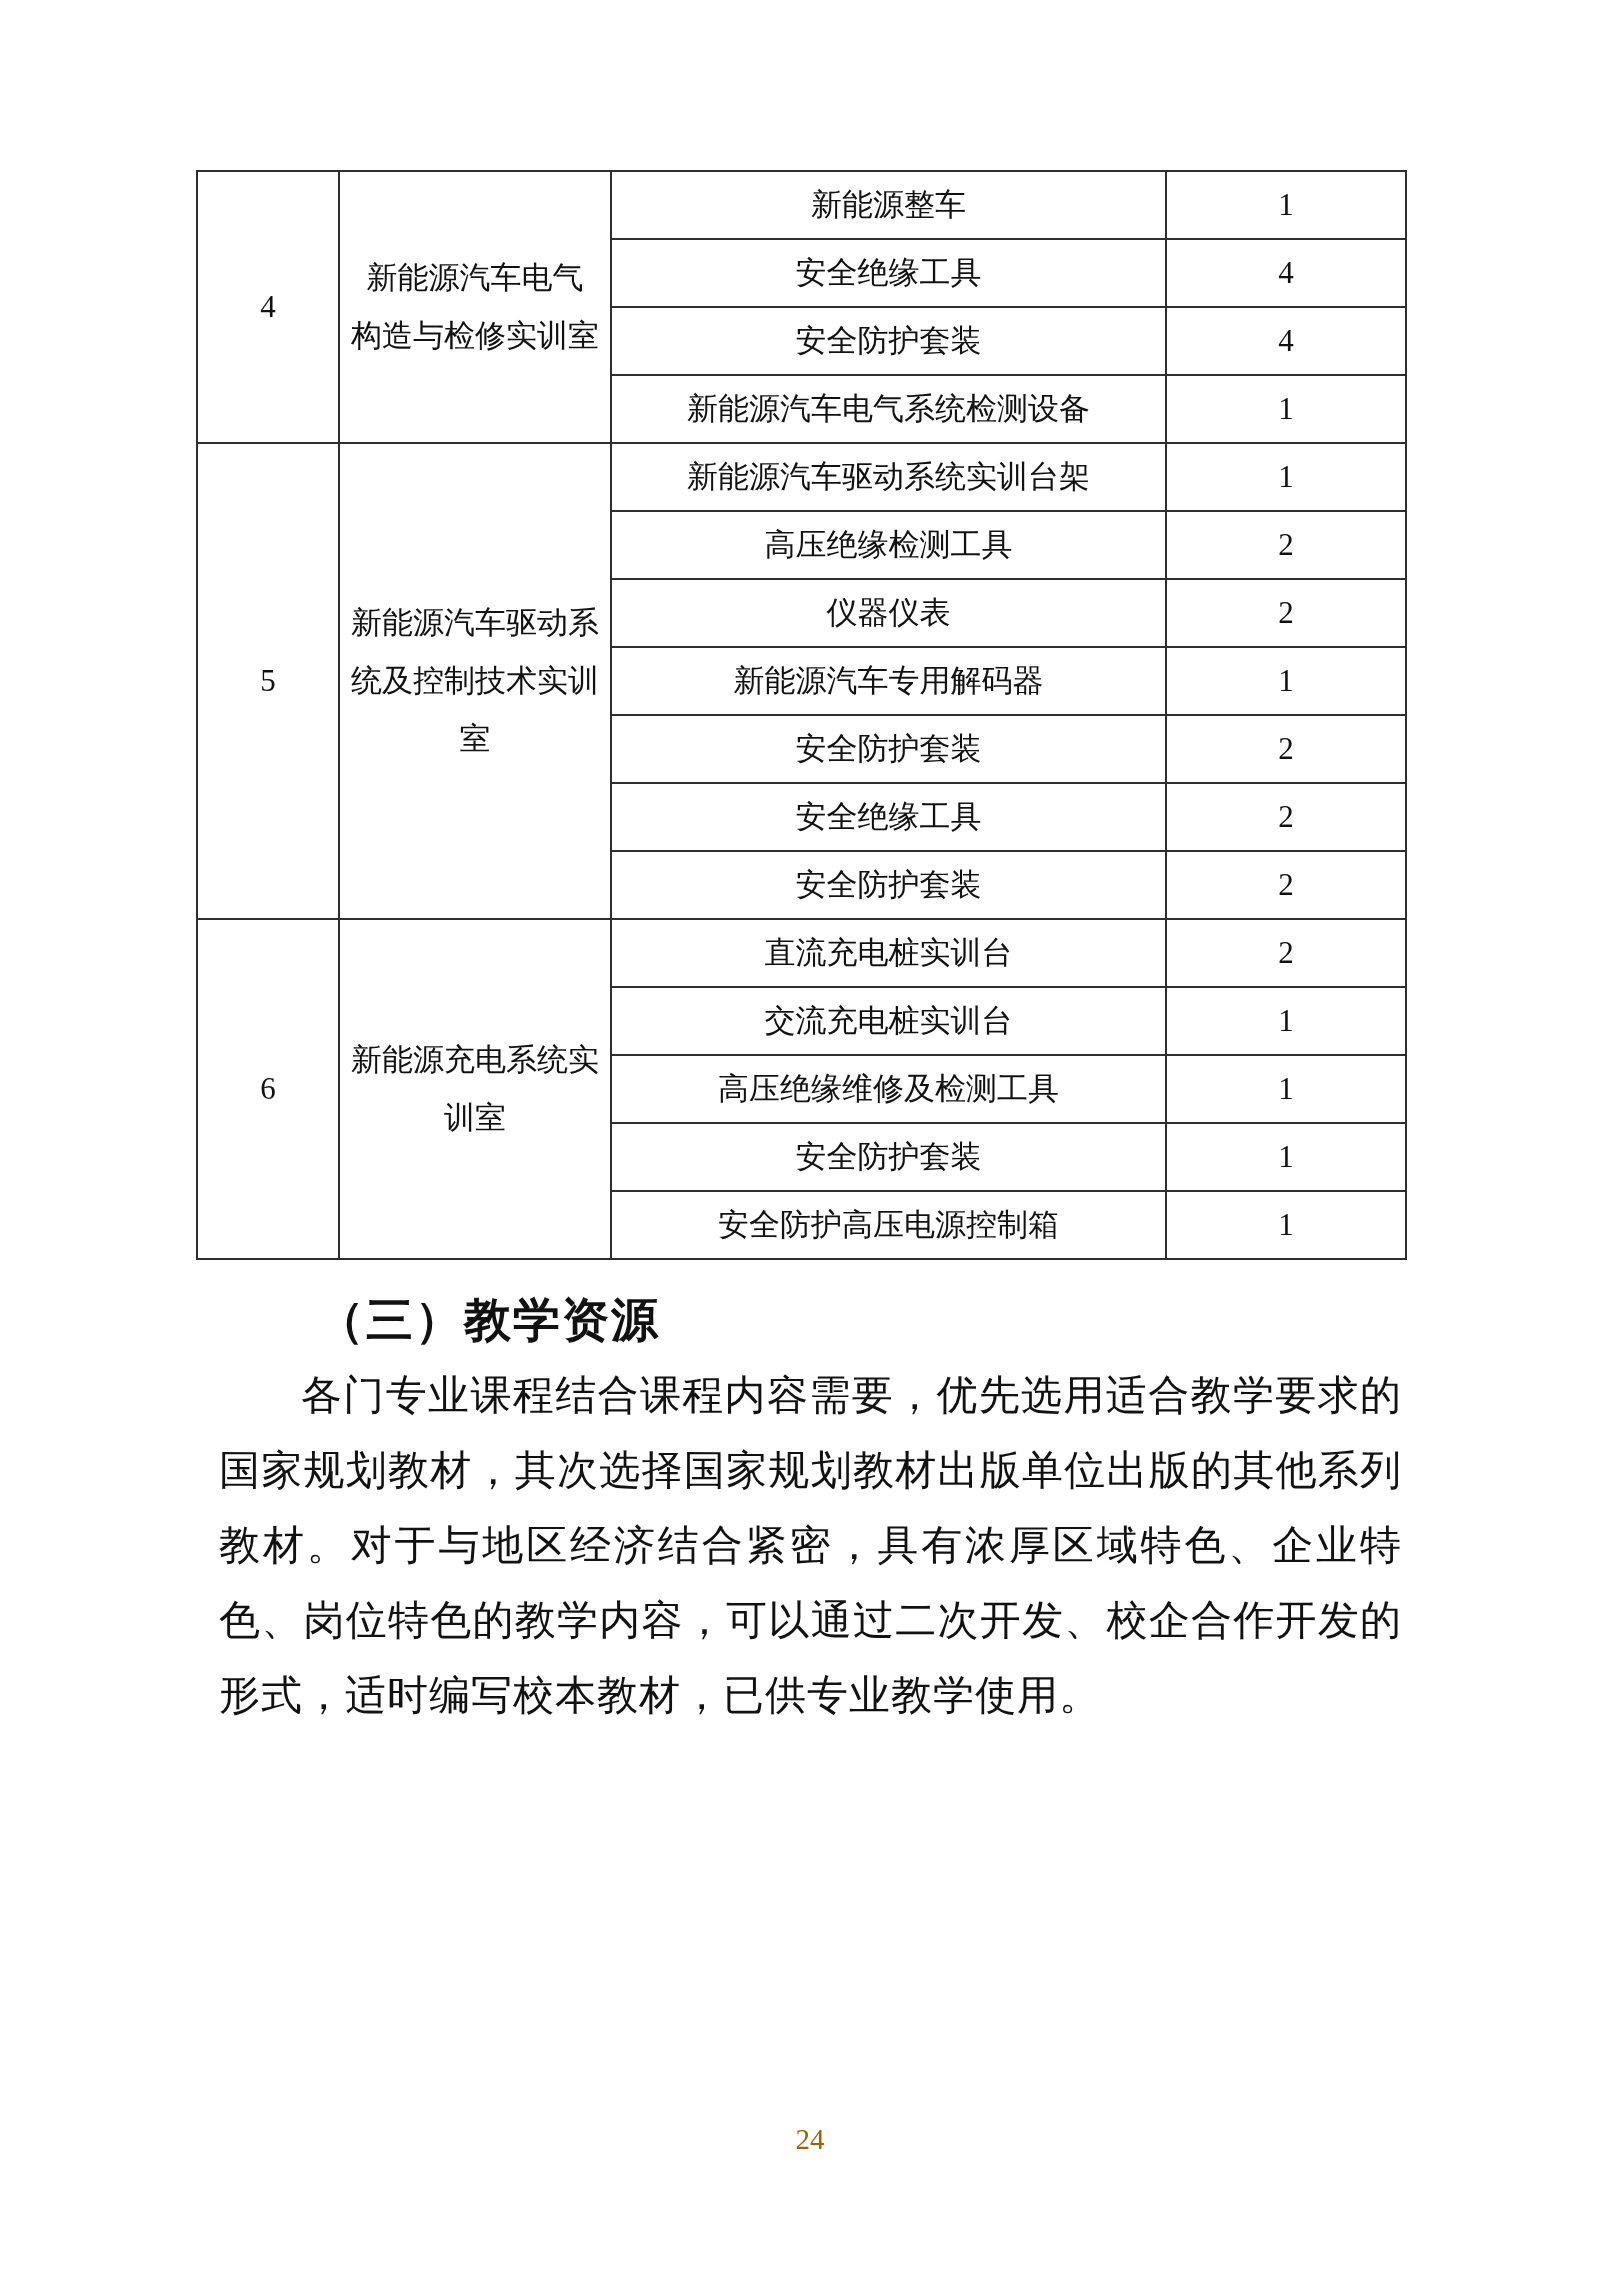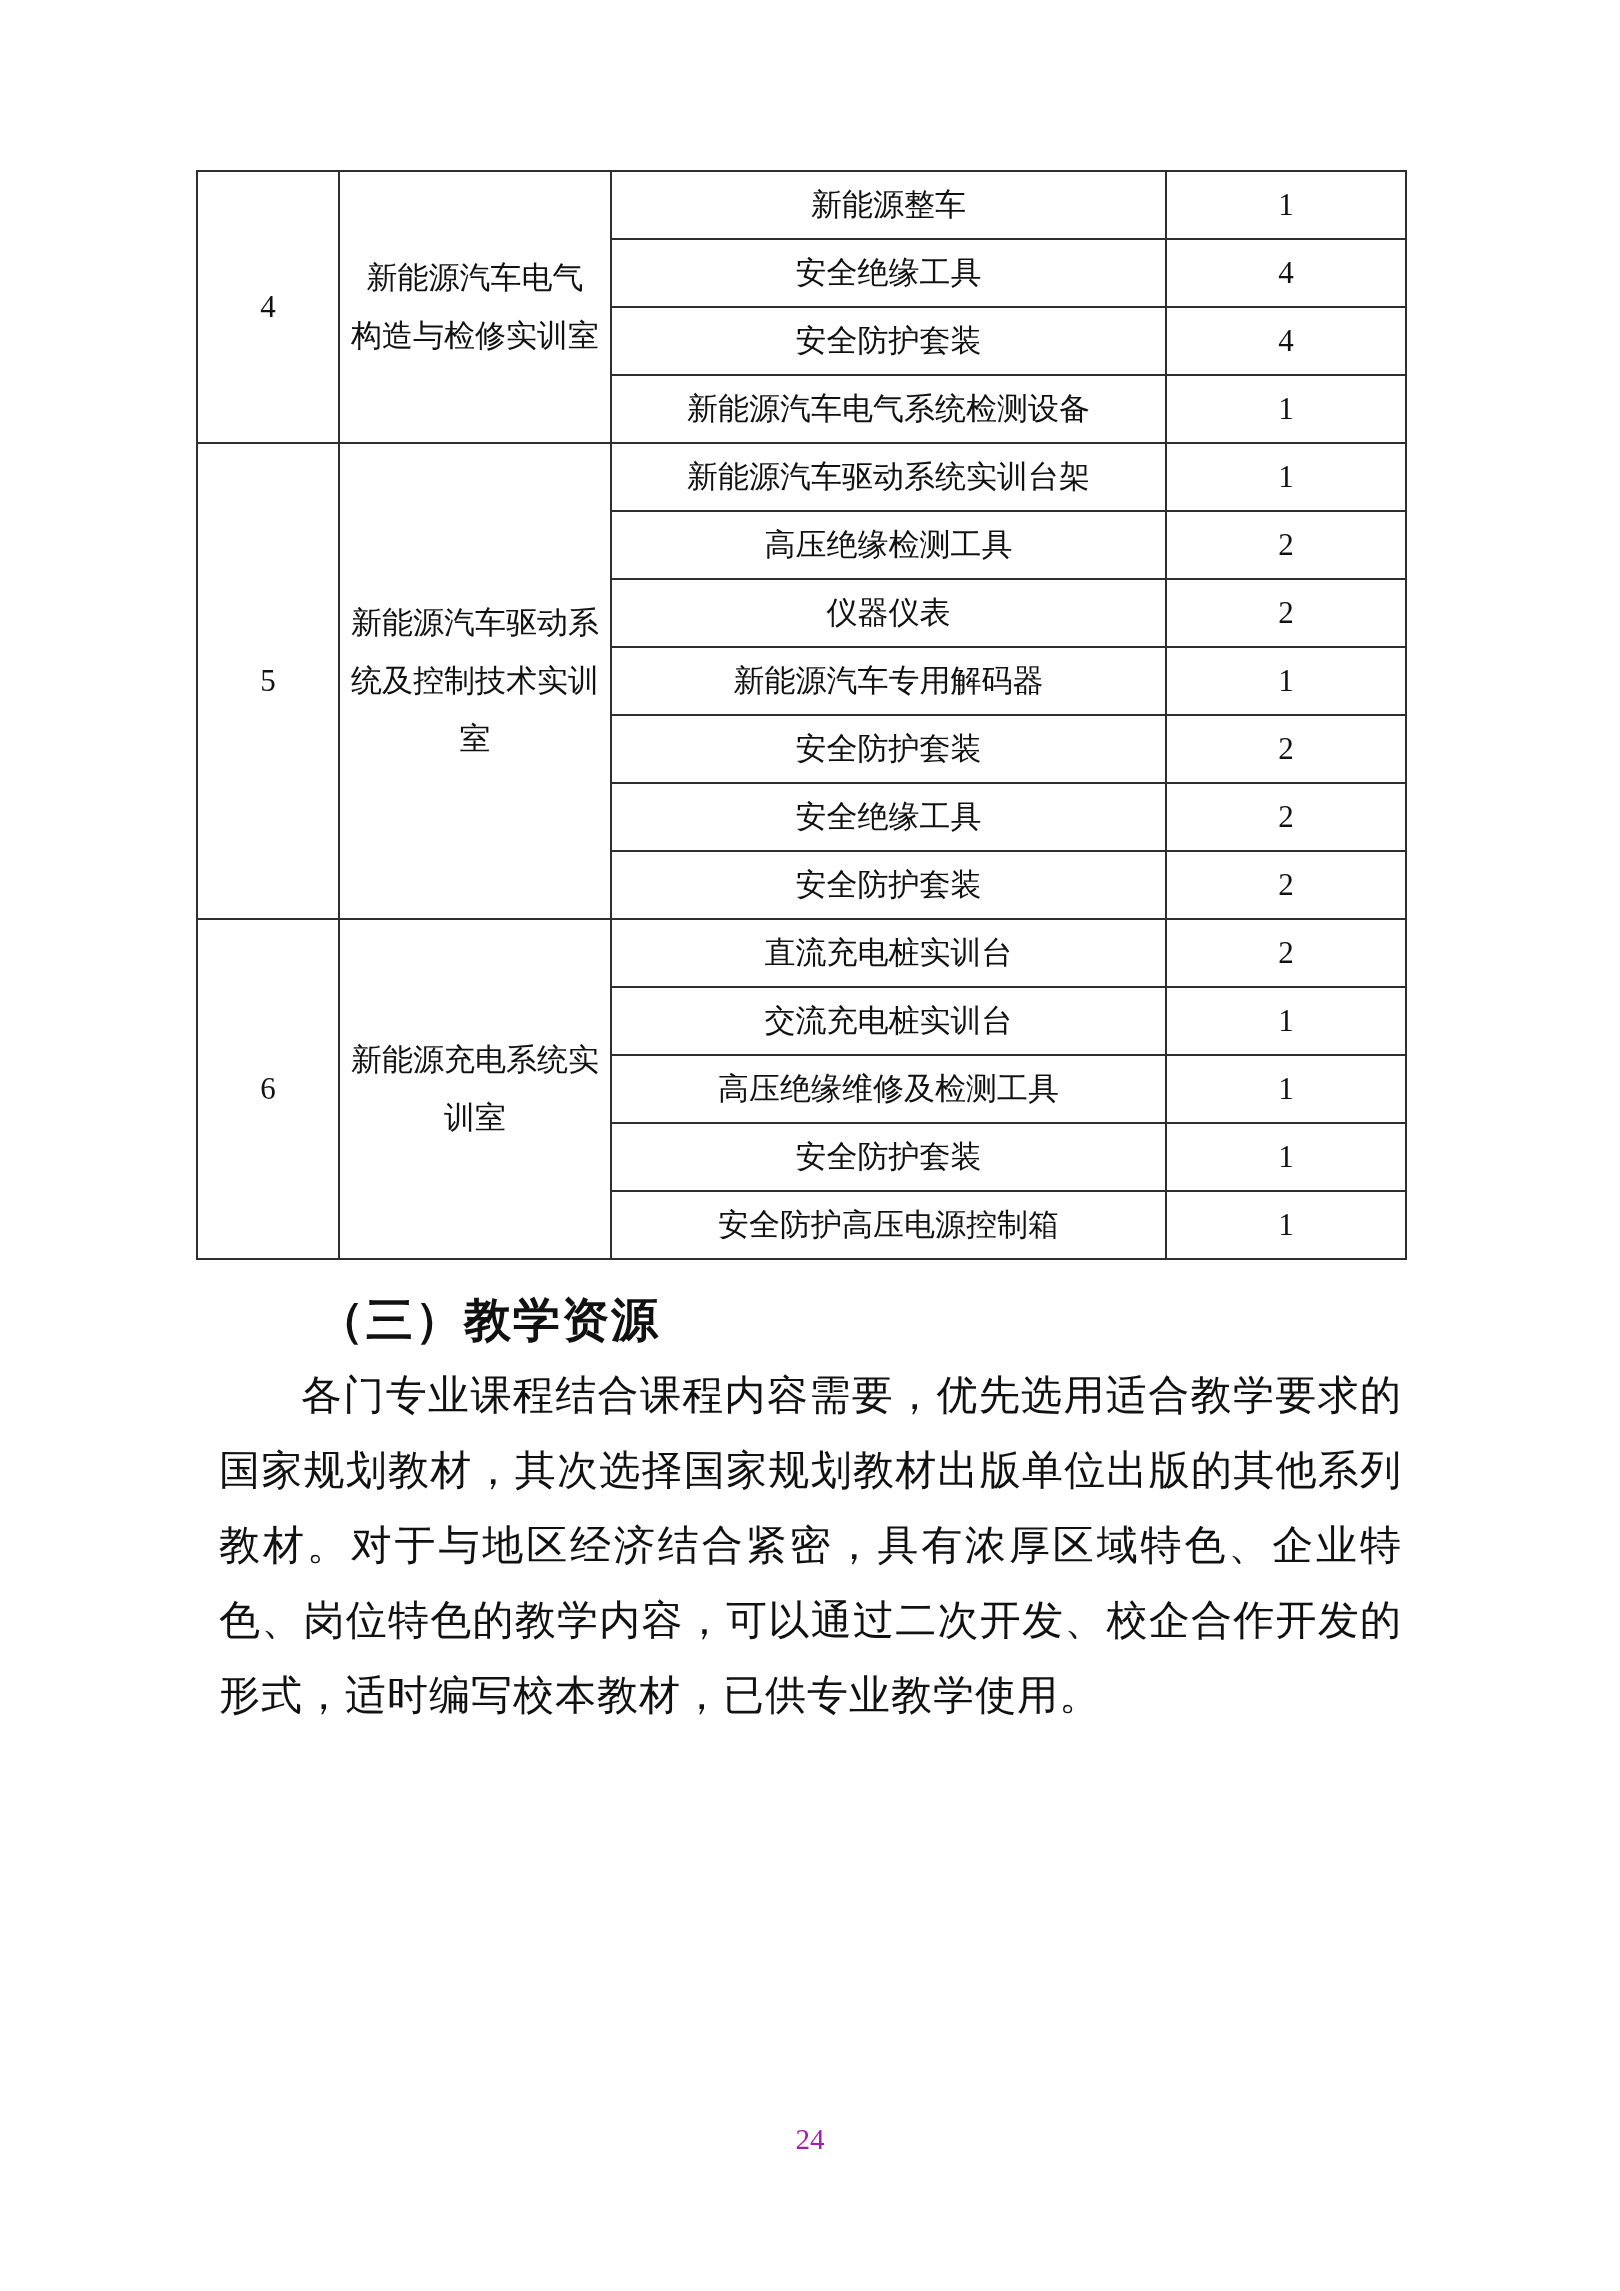--- a/index.html
+++ b/index.html
@@ -40,21 +40,21 @@
   }
   .content p {
     margin:0;
     font-size:41px; line-height:75px;
     text-align:justify;
     text-indent:2em;
     letter-spacing:1px;
   }
   .pageno {
     position:absolute; top:2123px; left:0; width:1620px;
-    text-align:center; font-size:29px; color:#a21caf;
+    text-align:center; font-size:29px; color:#a16207;
   }
 </style>
 </head>
 <body>
 
 <div class="page">
 
   <table class="equip">
     <colgroup>
       <col style="width:142px">

